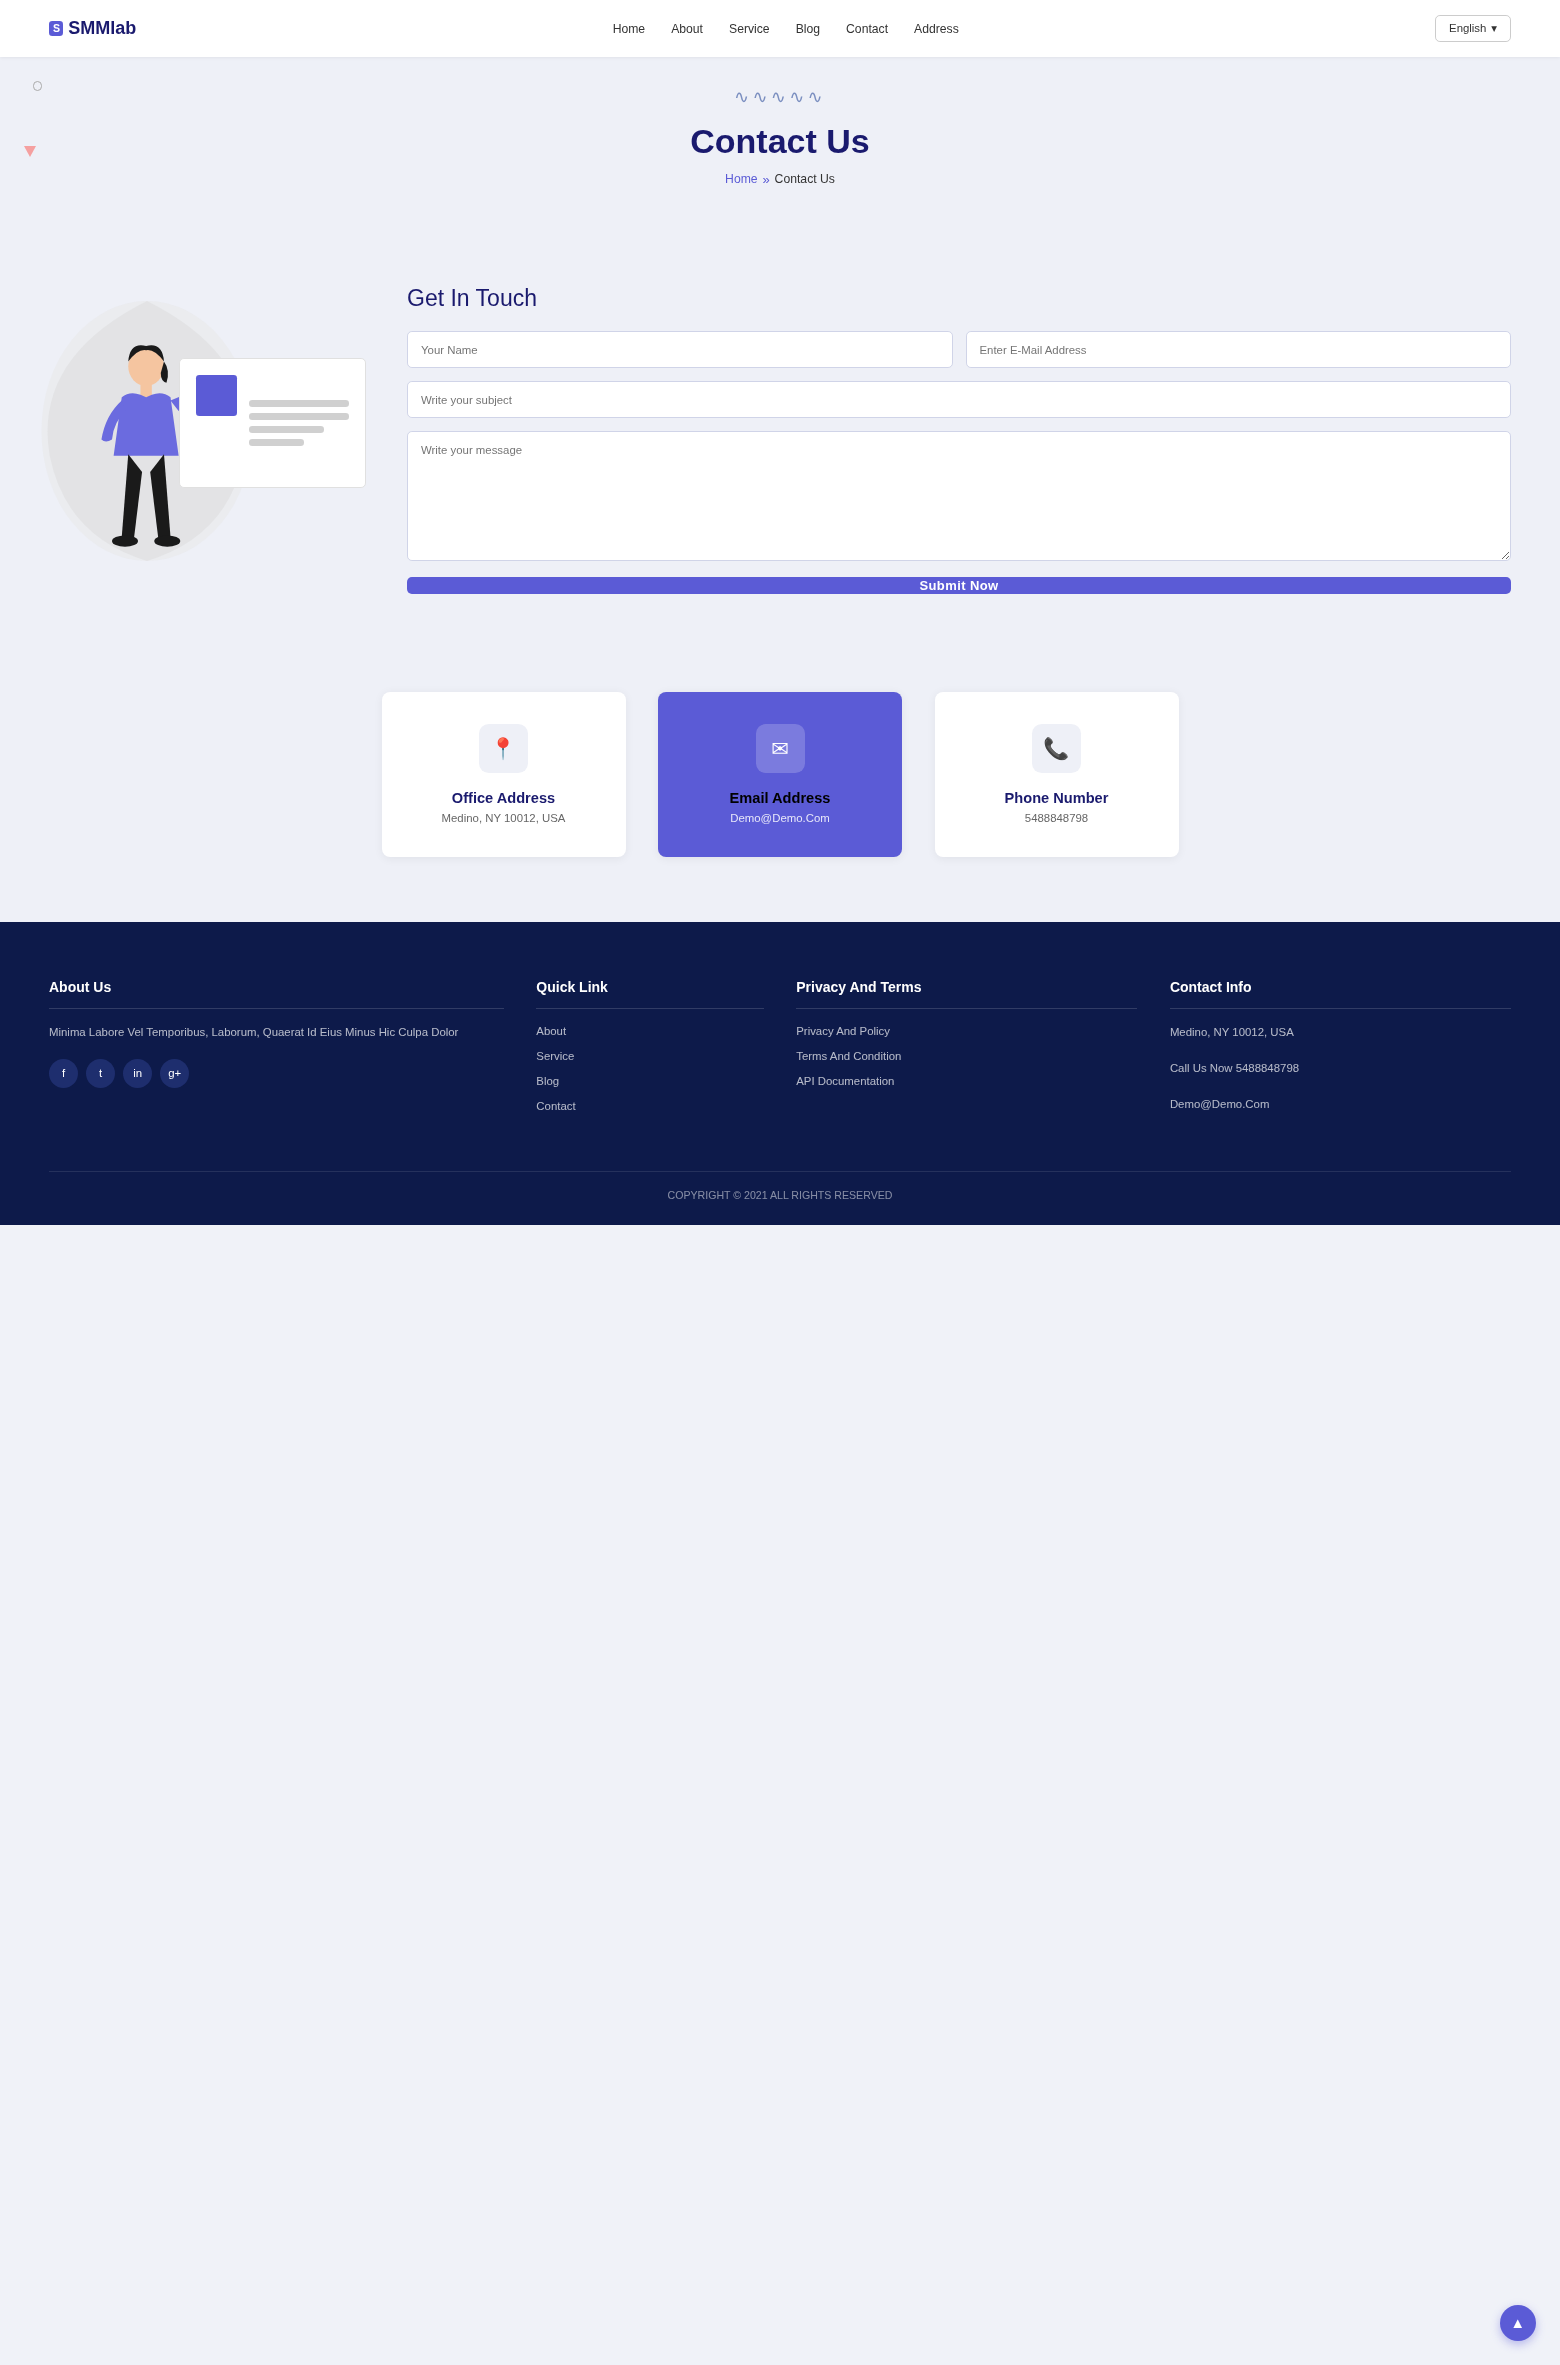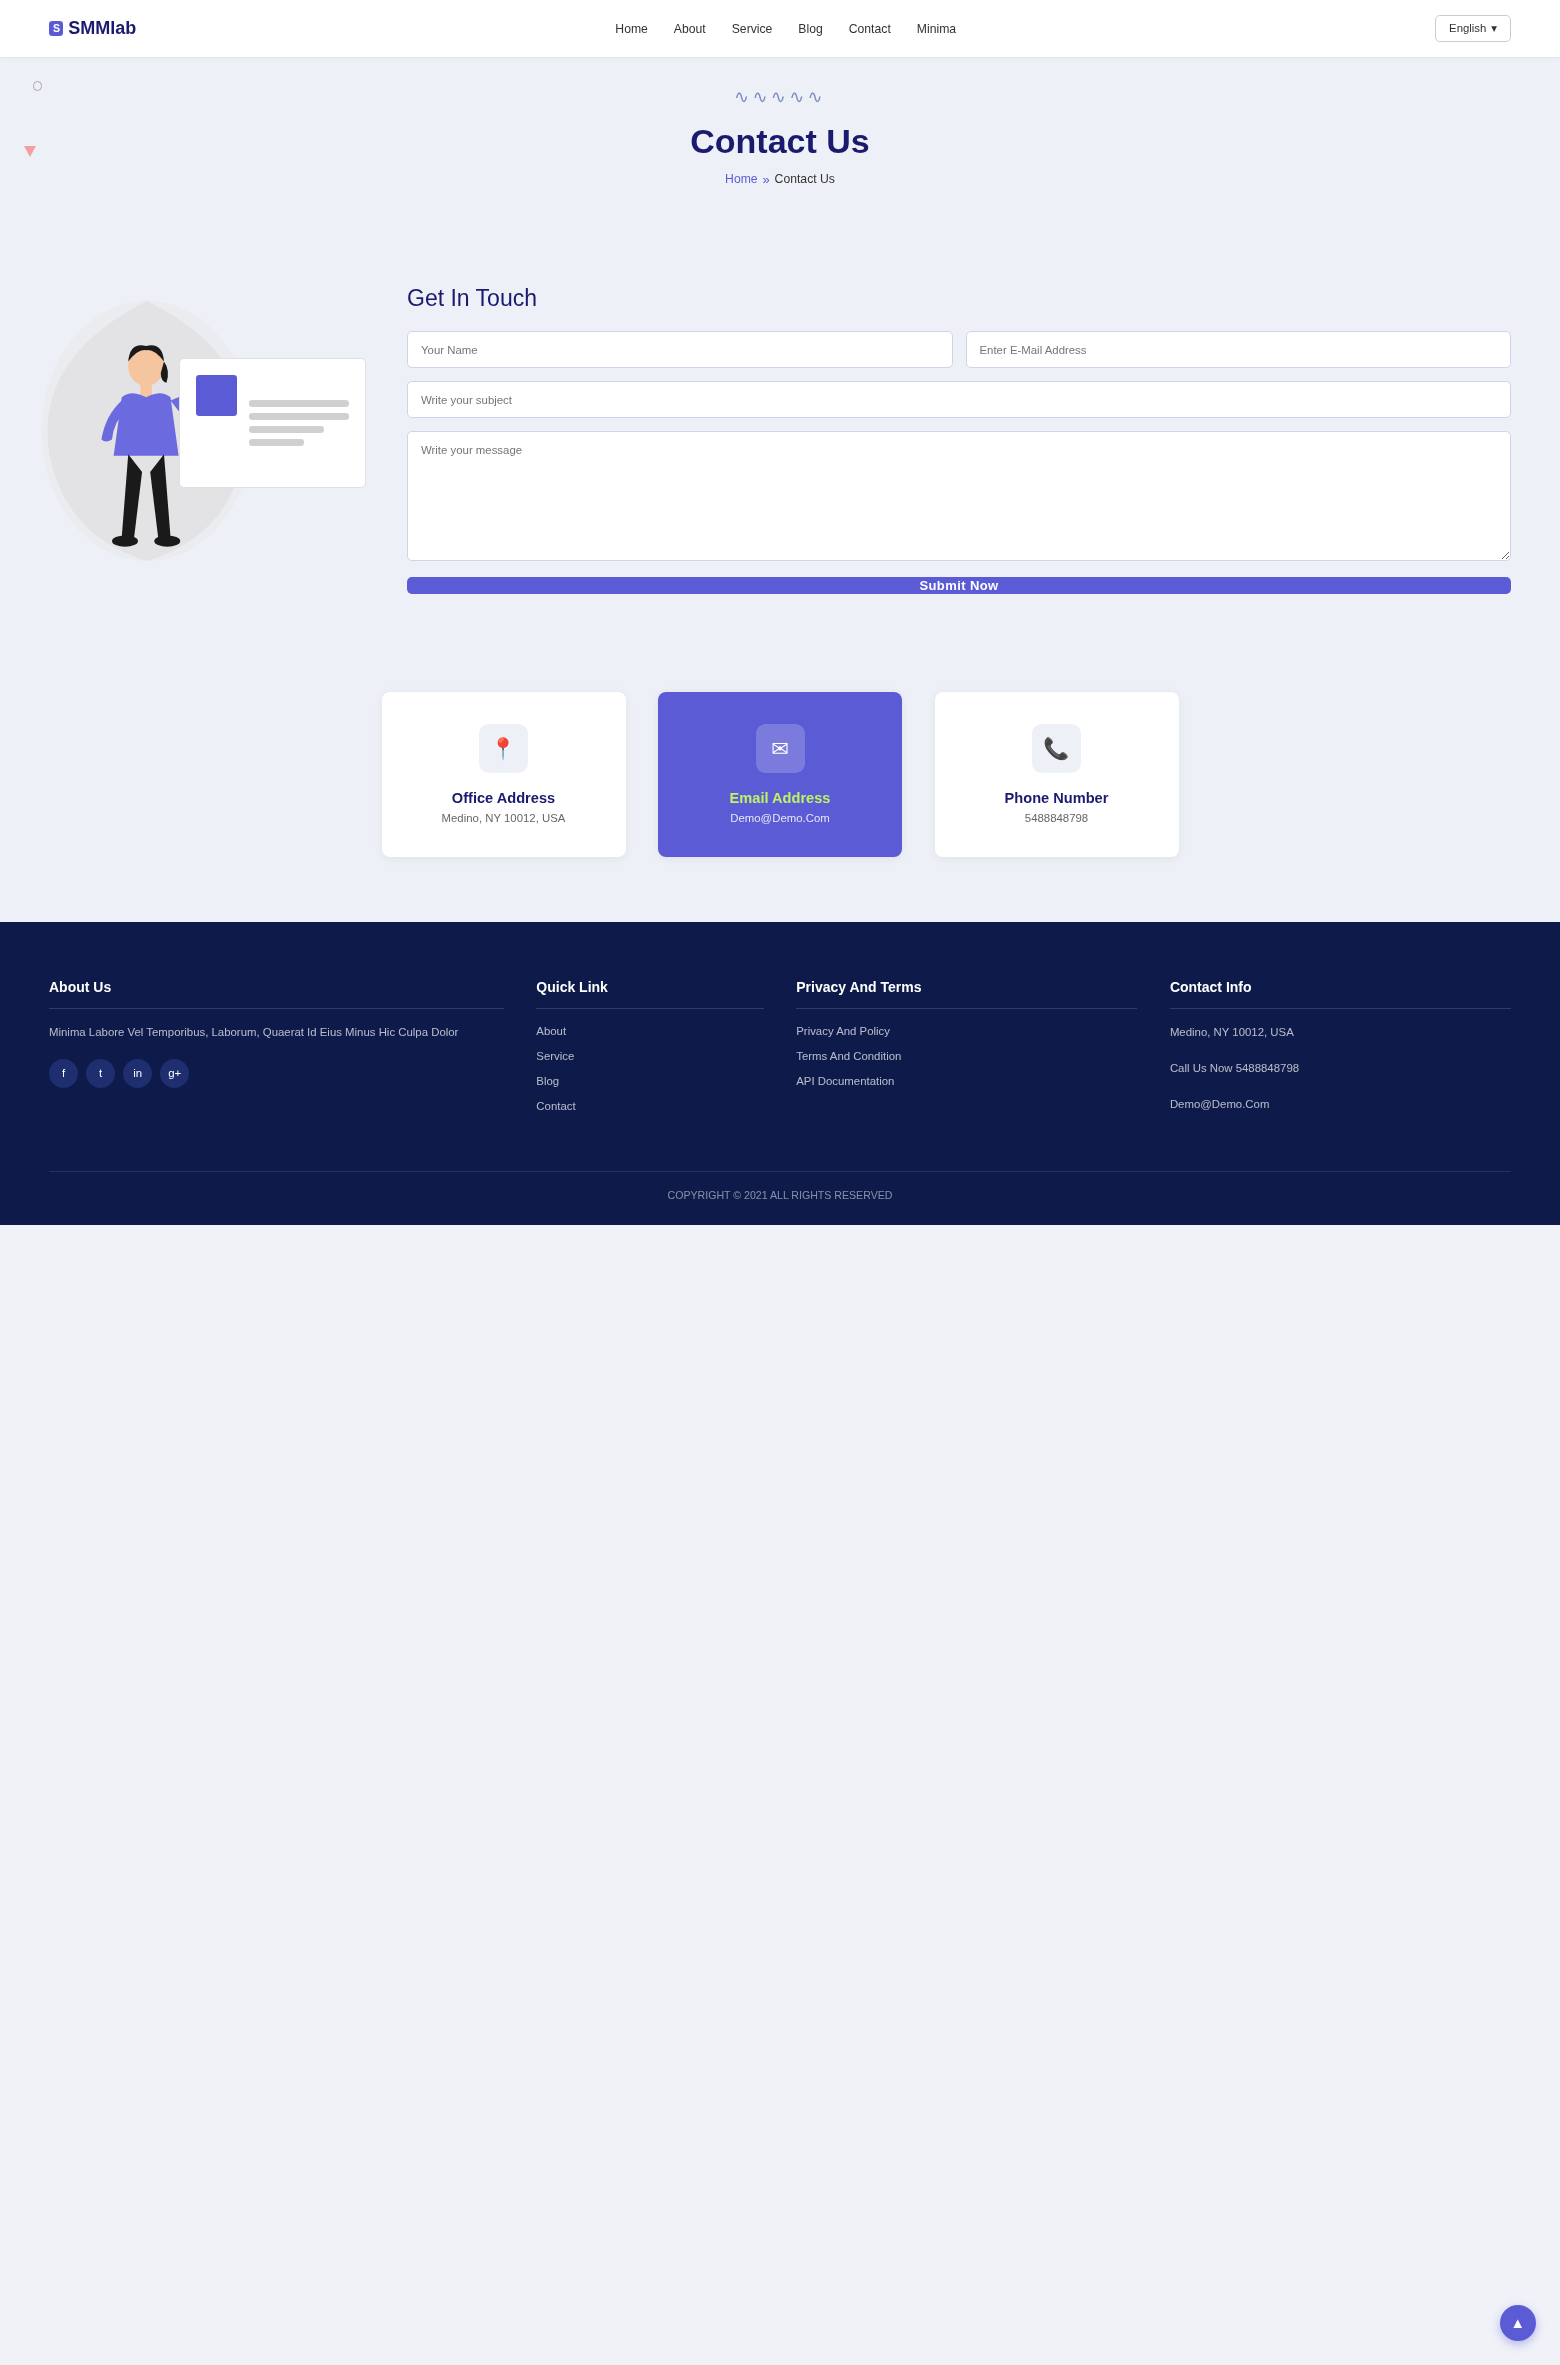--- a/index.html
+++ b/index.html
@@ -265,21 +265,21 @@
     .info-card.highlighted .info-icon-wrap {
       background: rgba(255,255,255,0.2);
       color: #fff;
     }
     .info-card h3 {
       font-size: 14.6px;
       font-weight: 800;
       color: #1a1a6e;
       margin-bottom: 6.5px;
     }
-    .info-card.highlighted h3 { color: #bef264; }
+    .info-card.highlighted h3 { color: #000000; }
     .info-card p {
       font-size: 11.4px;
       color: #666;
     }
     .info-card.highlighted p { color: rgba(255,255,255,0.85); }
 
     
     .footer {
       background: #0d1a4a;
       color: #fff;
@@ -369,21 +369,21 @@
   <div class="logo">
     <span class="logo-icon">S</span>
     <span>SMMlab</span>
   </div>
   <ul class="nav-links">
     <li><a href="#">Home</a></li>
     <li><a href="#">About</a></li>
     <li><a href="#">Service</a></li>
     <li><a href="#">Blog</a></li>
     <li><a href="#">Contact</a></li>
-    <li><a href="#">Minima</a></li>
+    <li><a href="#">Address</a></li>
   </ul>
   <button class="lang-btn">
     <span>English</span>
     <span>▾</span>
   </button>
 </nav>
 
 <section class="hero">
   <div class="hero-decoration"></div>
   <div class="hero-wave">∿∿∿∿∿</div>

